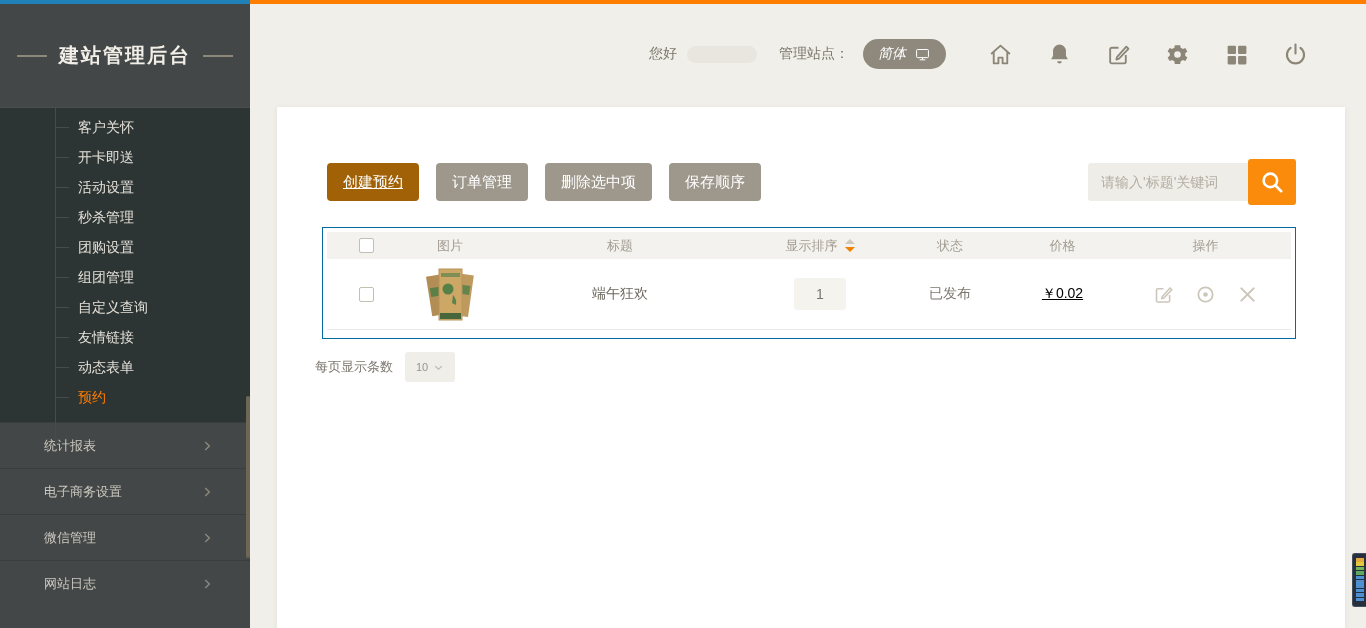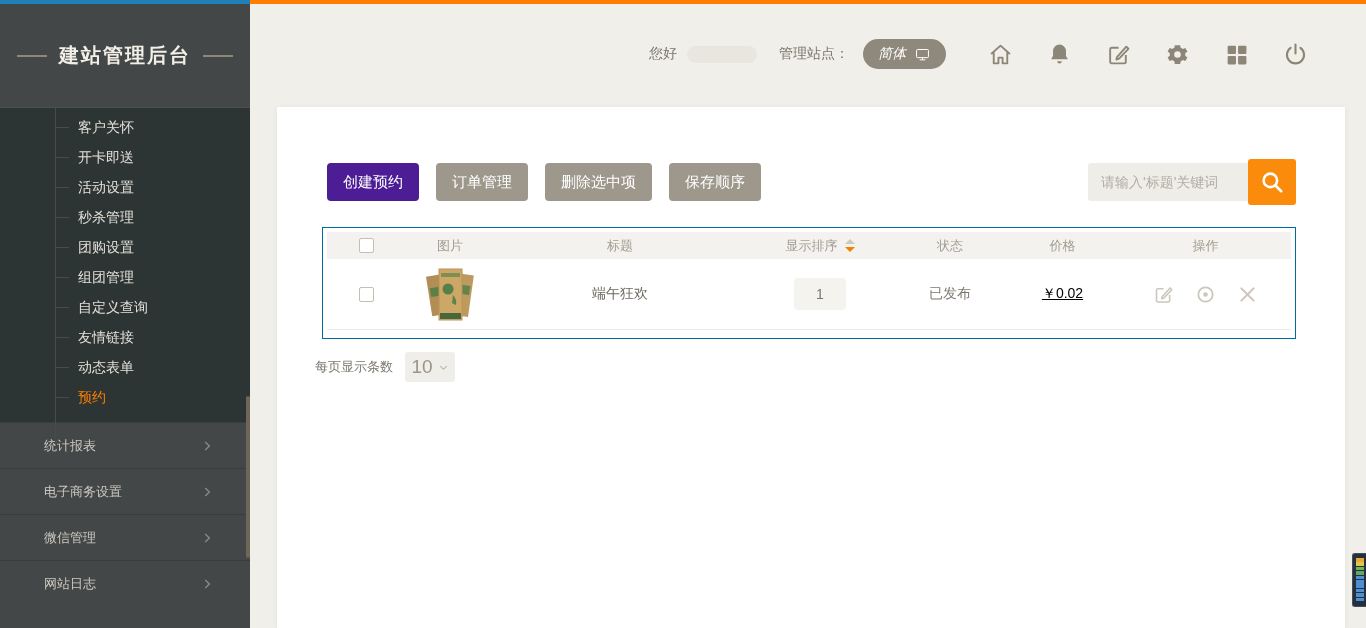--- a/index.html
+++ b/index.html
@@ -69,21 +69,21 @@
     background:#ffffff; box-shadow:0 1px 6px rgba(0,0,0,0.07);
   }
   .toolbar {
     position:absolute; left:50px; right:49px; top:52px; height:46px;
     display:flex; align-items:center;
   }
   .btn {
     height:38px; border:none; border-radius:4px; color:#fff; font-size:15px;
     padding:0 16px; margin-right:17px; cursor:pointer; font-family:inherit;
   }
-  .btn-orange { background:#4c1d95; }
+  .btn-orange { background:#a16207;text-decoration:underline; }
   .btn-gray   { background:#9d978c; }
   .search-group { margin-left:auto; display:flex; align-items:center; }
   .search-input {
     width:160px; height:38px; background:#efede8; border:none; outline:none;
     border-radius:3px 0 0 3px; padding:0 13px; font-size:14px; color:#6b675f;
     font-family:inherit;
   }
   .search-input::placeholder { color:#b3ada2; }
   .search-btn {
     width:48px; height:46px; background:#fb8b0b; border:none; border-radius:3px;
@@ -124,21 +124,21 @@
   .row-actions { display:flex; align-items:center; gap:21px; justify-content:center; }
   .act-icon { width:21px; height:21px; color:#cdc6ba; cursor:pointer; }
   .act-icon svg { width:100%; height:100%; }
 
   
   .perpage { position:absolute; left:38px; top:245px; display:flex; align-items:center; }
   .perpage-label { color:#7e7970; font-size:13px; margin-right:12px; }
   .perpage-select {
     width:50px; height:30px; background:#f0eee9; border-radius:3px; cursor:pointer;
     display:flex; align-items:center; justify-content:center; gap:5px;
-    color:#9a948a; font-size:19px;
+    color:#9a948a; font-size:11px;
   }
   .chev-down { width:11px; height:11px; stroke:#b9b3a8; stroke-width:2.4; fill:none; }
 
   
   .floating-widget {
     position:absolute; right:0; top:553px; width:14px; height:54px;
     background:#262f3b; border:1px solid #434e5c; border-right:none;
     border-radius:3px 0 0 3px; display:flex; align-items:center; justify-content:center;
     cursor:pointer; z-index:50;
   }

